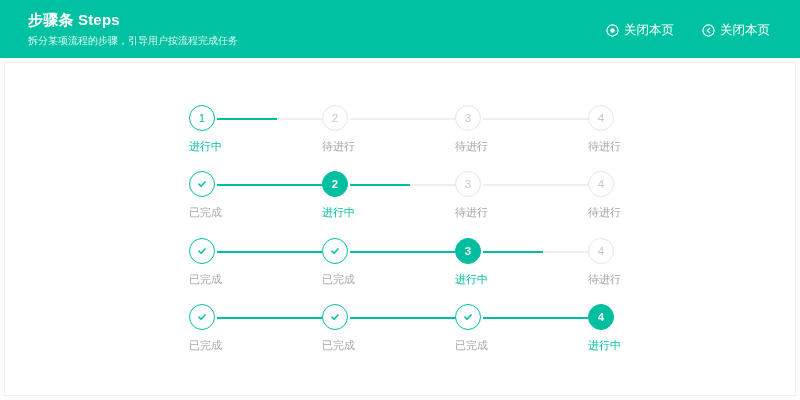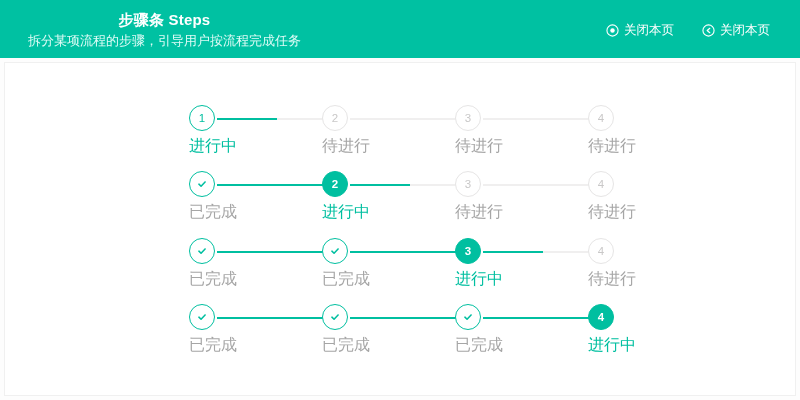--- a/index.html
+++ b/index.html
@@ -30,33 +30,32 @@
     padding: 0 30px 0 28px;
     display: flex;
     align-items: center;
     justify-content: space-between;
   }
   .header-left {
     display: flex;
     flex-direction: column;
     justify-content: center;
     padding-top: 2px;
-    align-items: center;
   }
   .header-title {
     color: #ffffff;
     font-size: 15px;
     font-weight: bold;
     line-height: 18px;
     letter-spacing: 0.2px;
     white-space: nowrap;
   }
   .header-sub {
     color: #eafffb;
-    font-size: 13px;
+    font-size: 10px;
     line-height: 16px;
     margin-top: 4px;
     white-space: nowrap;
     opacity: .95;
   }
   .header-actions {
     display: flex;
     align-items: center;
     gap: 28px;
     padding-top: 2px;
@@ -171,21 +170,21 @@
     display: block;
     width: 12px;
     height: 12px;
   }
 
   .step-label {
     position: absolute;
     top: 33px;
     left: -14px;
     width: 120px;
-    font-size: 16px;
+    font-size: 11px;
     color: #a6a6a6;
     line-height: 16px;
     white-space: nowrap;
   }
   .step.active > .step-label {
     color: #00bfa0;
   }
 </style>
 </head>
 <body>

